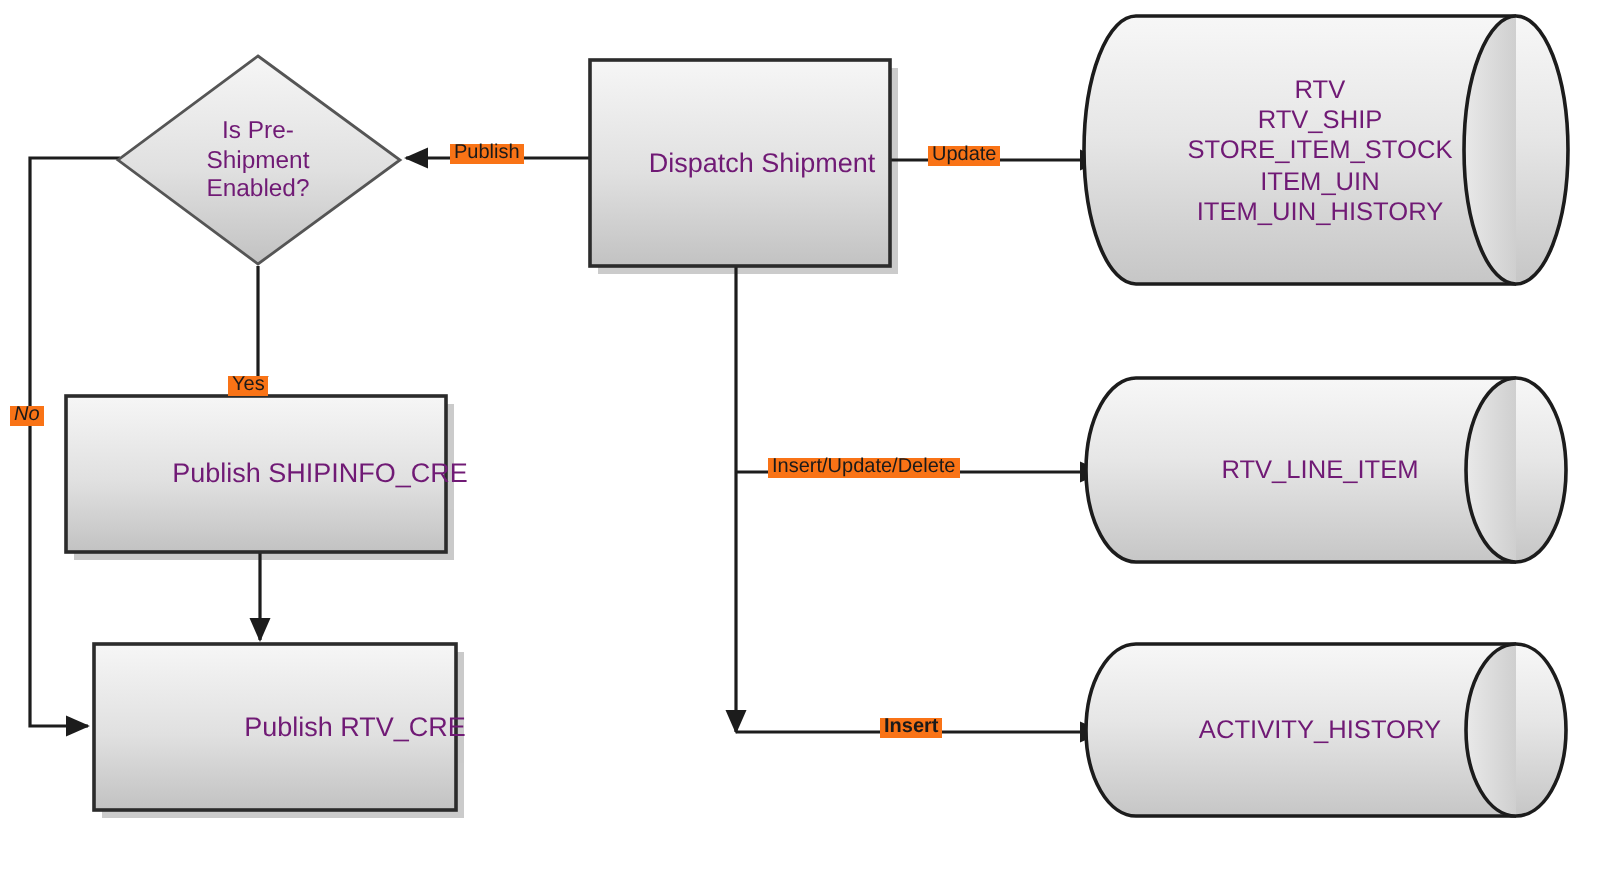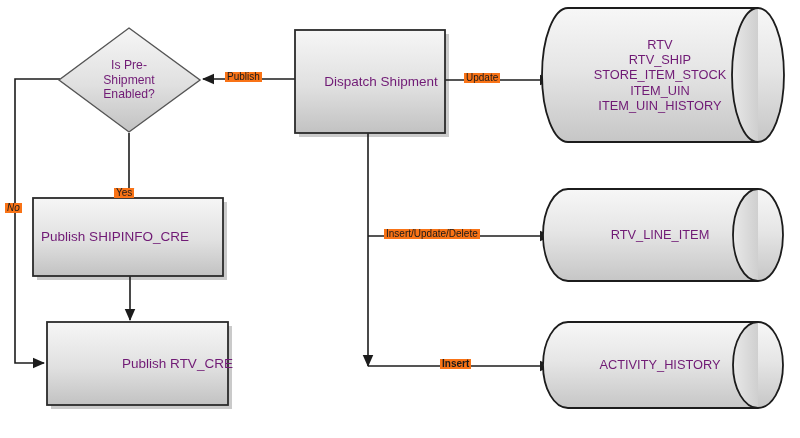--- a/index.html
+++ b/index.html
@@ -114,21 +114,21 @@
   <div class="nodeLabel diamondText" style="left:72px;top:44px;width:114px;height:72px;">
     <span>
       <span>Is Pre-</span><br>
       <span>Shipment</span><br>
       <span>Enabled?</span>
     </span>
   </div>
 
   <div class="nodeLabel boxText" style="left:295px;top:30px;width:172px;height:103px;">Dispatch Shipment</div>
 
-  <div class="nodeLabel boxText" style="left:33px;top:198px;width:164px;height:78px;">Publish SHIPINFO_CRE</div>
+  <div class="nodeLabel boxText" style="left:33px;top:198px;width:164px;height:78px;padding-left:45px;">Publish SHIPINFO_CRE</div>
 
   <div class="nodeLabel boxText" style="left:47px;top:322px;width:181px;height:83px;padding-left:40px;">Publish RTV_CRE</div>
 
   <div class="nodeLabel dbText" style="left:560px;top:8px;width:200px;height:134px;">
     <span>
       <span>RTV</span><br>
       <span>RTV_SHIP</span><br>
       <span>STORE_ITEM_STOCK</span><br>
       <span>ITEM_UIN</span><br>
       <span>ITEM_UIN_HISTORY</span>

